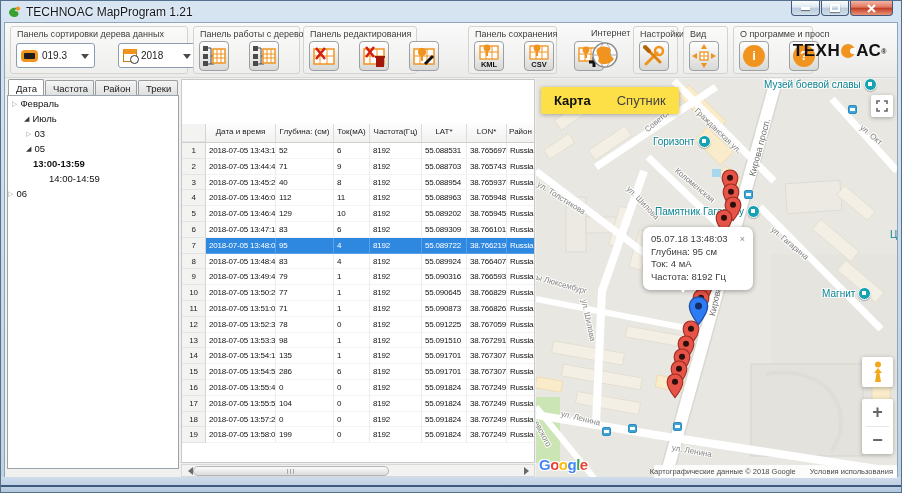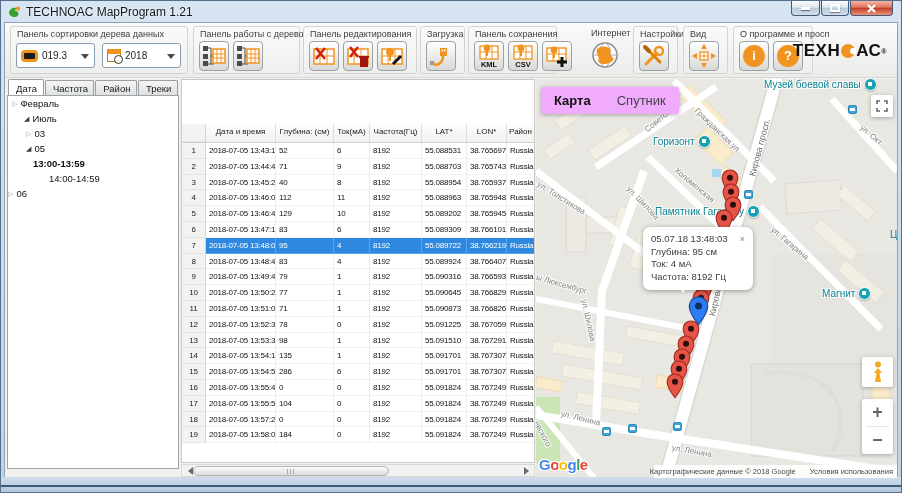--- a/index.html
+++ b/index.html
@@ -18,21 +18,21 @@
   .glyph-min{width:9px;height:3px;background:#fff;box-shadow:0 1px 1px rgba(0,0,0,.5);}
   .glyph-max{width:10px;height:8px;border:2px solid #fff;box-shadow:0 1px 1px rgba(0,0,0,.4);}
   
   .appbody{position:absolute;top:21px;left:3px;right:3px;height:456px;background:#f0f0ee;border:1px solid #8ea4b8;}
   .bottomframe{position:absolute;left:0;right:0;bottom:0;height:15px;background:linear-gradient(#cfdcec,#b3c8dd);}
   .bottomframe:after{content:"";position:absolute;left:0;right:0;top:8px;height:2px;background:#3d5a7d;}
   
   .toolbar{position:absolute;top:0;left:0;right:0;height:55px;background:linear-gradient(#fafafa,#ebebea);border-bottom:1px solid #d8d8d6;}
   .tbgroup{position:absolute;top:3px;height:48px;border:1px solid #d5d3cf;border-radius:3px;background:linear-gradient(#fafaf9,#efefed);}
   .tbglabel{position:absolute;top:2px;left:6px;font-size:9px;color:#3e3e3e;white-space:nowrap;}
-  .tbrow{position:absolute;top:14px;left:5px;display:flex;gap:4px;align-items:center;border-radius:10px;}
+  .tbrow{position:absolute;top:14px;left:5px;display:flex;gap:20px;align-items:center;border-radius:10px;}
   .tbtn{width:30px;height:30px;border:1px solid #9aa0a4;border-radius:4px;background:linear-gradient(#ffffff,#d8d8d6);
     display:flex;align-items:center;justify-content:center;position:relative;}
   .ictext{position:absolute;bottom:1px;left:0;right:0;text-align:center;font-size:7.5px;font-weight:bold;color:#111;}
   .combo{width:79px;height:25px;background:#fff;border:1px solid #8a9cb2;border-radius:3px;display:flex;align-items:center;padding-left:4px;position:relative;}
   .combo .cval{font-size:10px;color:#222;margin-left:4px;}
   .combo .carr{position:absolute;right:5px;top:10px;width:0;height:0;border:4px solid transparent;border-top:5px solid #4a4a4a;}
   .devicon{width:17px;height:12px;background:#1c1c1c;border:3px solid #f0941f;border-radius:4px;}
   .calicon{width:14px;height:13px;background:#fff;border:1px solid #c07f13;border-top:5px solid #f0941f;position:relative;}
   .calicon:after{content:"";position:absolute;right:-3px;bottom:-3px;width:7px;height:7px;border-radius:50%;background:#fff;border:1.5px solid #333;}
   .circbtn{width:22px;height:22px;border-radius:50%;background:#f0941f;color:#fff;font-weight:bold;font-size:13px;text-align:center;line-height:22px;}
@@ -75,21 +75,21 @@
   .street.major{font-size:9px;color:#6e6e6e;}
   .poi{position:absolute;z-index:3;display:flex;align-items:center;gap:3px;}
   .poilabel{font-size:10px;color:#0b8494;white-space:nowrap;text-shadow:1px 1px 0 #fff,-1px -1px 0 #fff,1px -1px 0 #fff,-1px 1px 0 #fff;}
   .poiicon{width:13px;height:13px;border-radius:50%;background:#16a2b2;border:1.5px solid #fff;box-shadow:0 1px 1px rgba(0,0,0,.25);position:relative;flex:0 0 auto;}
   .poiicon:after{content:"";position:absolute;left:3px;top:3px;width:4px;height:4px;background:#fff;}
   .busicon{position:absolute;width:9px;height:9px;border-radius:2px;background:#3fa3d6;border:1px solid #2d8cbe;z-index:3;}
   .busicon:after{content:"";position:absolute;left:1px;top:2px;width:5px;height:3px;background:#fff;}
   .pool{position:absolute;width:9px;height:8px;background:#a8d8f0;z-index:2;}
   .marker{position:absolute;z-index:10;}
   .marker.blue{z-index:14;}
-  .maptype{position:absolute;left:5px;top:8px;height:27px;background:#f0abfc;border-radius:2px;box-shadow:0 1px 4px rgba(0,0,0,.3);display:flex;z-index:20;}
+  .maptype{position:absolute;left:5px;top:8px;height:27px;background:#fde047;border-radius:2px;box-shadow:0 1px 4px rgba(0,0,0,.3);display:flex;z-index:20;}
   .mtbtn{padding:0 13px;font-size:13px;line-height:27px;color:#444;}
   .mtbtn.active{font-weight:bold;color:#111;}
   .fsbtn{position:absolute;right:4px;top:16px;width:22px;height:22px;background:#fff;border-radius:2px;box-shadow:0 1px 4px rgba(0,0,0,.3);
     display:flex;align-items:center;justify-content:center;z-index:20;}
   .pegman{position:absolute;right:4px;top:278px;width:31px;height:30px;background:#fff;border-radius:2px;box-shadow:0 1px 4px rgba(0,0,0,.3);
     display:flex;align-items:center;justify-content:center;z-index:20;}
   .zoomctl{position:absolute;right:4px;top:320px;width:31px;background:#fff;border-radius:2px;box-shadow:0 1px 4px rgba(0,0,0,.3);z-index:20;}
   .zbtn{height:27px;text-align:center;font-size:18px;font-weight:bold;color:#666;line-height:26px;}
   .zdiv{height:1px;background:#e6e6e6;margin:0 4px;}
   .tooltip{position:absolute;left:107px;top:148px;width:110px;background:#fff;border-radius:7px;box-shadow:0 1px 5px rgba(0,0,0,.35);
@@ -200,34 +200,20 @@
               <rect x="2" y="5" width="20" height="15" fill="#fff" stroke="#f0941f" stroke-width="1.5"></rect>
               <path d="M8 5 V20 M15 5 V20 M2 12 H22" stroke="#f0941f"></path>
               <circle cx="10" cy="8" r="4" fill="#f0941f"></circle>
                 <path d="M10 12 L10 17" stroke="#f0941f" stroke-width="2"></path>
               <path d="M13 20 L21 12" stroke="#111" stroke-width="3"></path>
             </svg>
           </div>
         </div>
       </div>
 
-      <div class="tbgroup" style="left:415px;width:45px;">
-        <span class="tbglabel">Загрузка</span>
-        <div class="tbrow">
-          <div class="tbtn">
-            <svg width="24" height="24" viewBox="0 0 24 24">
-              <path d="M3 19 C8 23 14 19 14 12" stroke="#f0941f" stroke-width="2.5" fill="none"></path>
-              <rect x="11" y="4" width="7" height="8" fill="#f0941f"></rect>
-              <rect x="12.5" y="5.5" width="1.5" height="2" fill="#fff"></rect>
-                <rect x="15" y="5.5" width="1.5" height="2" fill="#fff"></rect>
-              <rect x="1" y="17" width="4" height="4" fill="#9a9a9a"></rect>
-            </svg>
-          </div>
-        </div>
-      </div>
 
       <div class="tbgroup" style="left:463px;width:89px;">
         <span class="tbglabel">Панель сохранения</span>
         <div class="tbrow">
           <div class="tbtn">
             <svg width="24" height="18" viewBox="0 0 24 18" style="margin-bottom:9px">
               <rect x="3" y="3" width="18" height="13" fill="#fff" stroke="#f0941f" stroke-width="1.3"></rect>
               <path d="M9 3 V16 M15 3 V16 M3 9 H21" stroke="#f0941f"></path>
               <circle cx="10" cy="5" r="3.4" fill="#f0941f"></circle>
                 <path d="M10 8 L10 13" stroke="#f0941f" stroke-width="2"></path>
@@ -544,21 +530,21 @@
             <div class="td c2">0</div>
             <div class="td c3">0</div>
             <div class="td c4">8192</div>
             <div class="td c5">55.091824</div>
             <div class="td c6">38.767249</div>
             <div class="td c7">Russia.</div>
           </div>
           <div class="trow">
             <div class="td c0">19</div>
             <div class="td c1">2018-07-05 13:58:03</div>
-            <div class="td c2">184</div>
+            <div class="td c2">199</div>
             <div class="td c3">0</div>
             <div class="td c4">8192</div>
             <div class="td c5">55.091824</div>
             <div class="td c6">38.767249</div>
             <div class="td c7">Russia.</div>
           </div>
         </div>
     </div>
     <div class="hscroll">
       <div class="sarr" style="position:absolute;left:0;">

